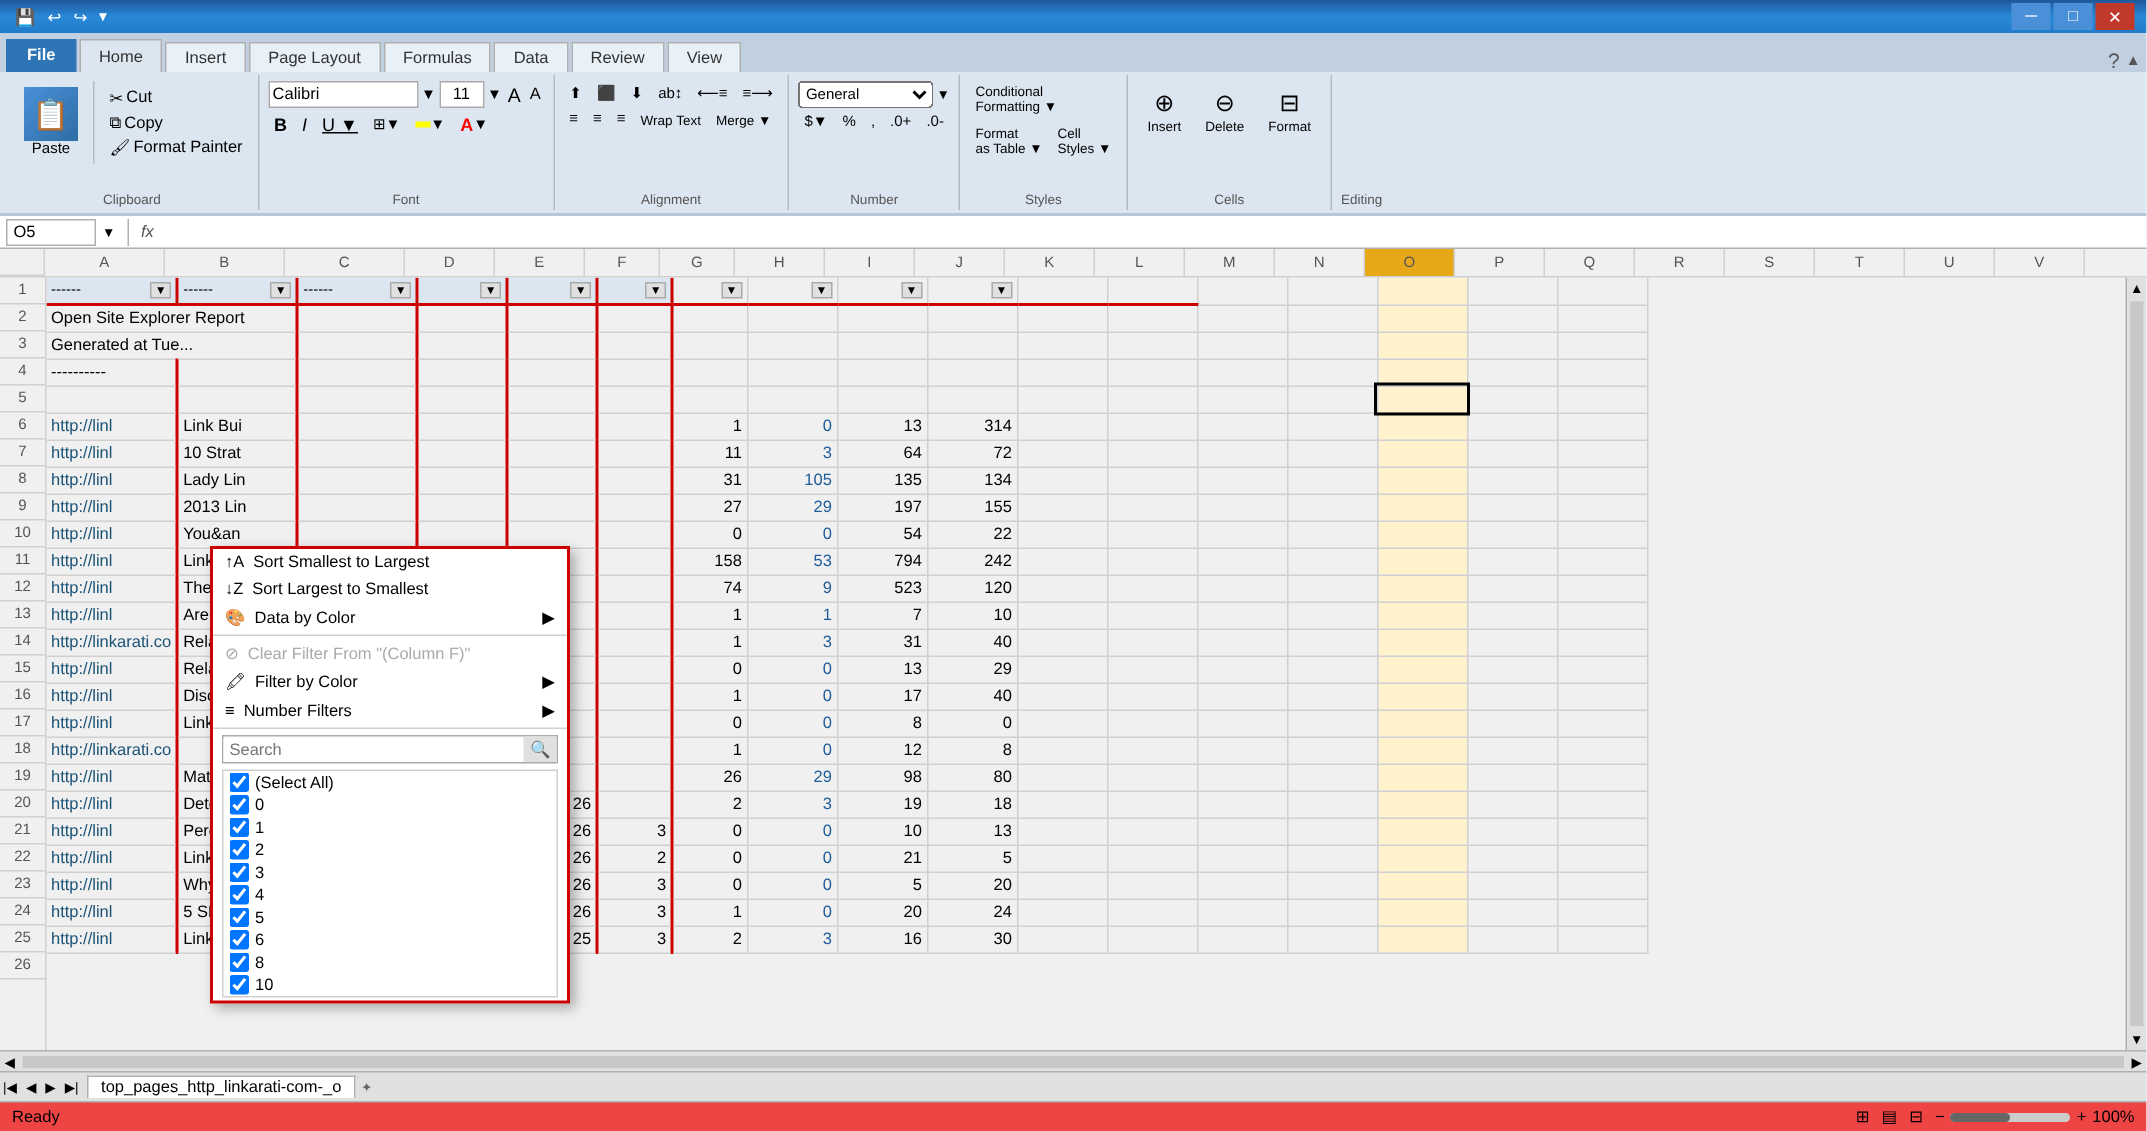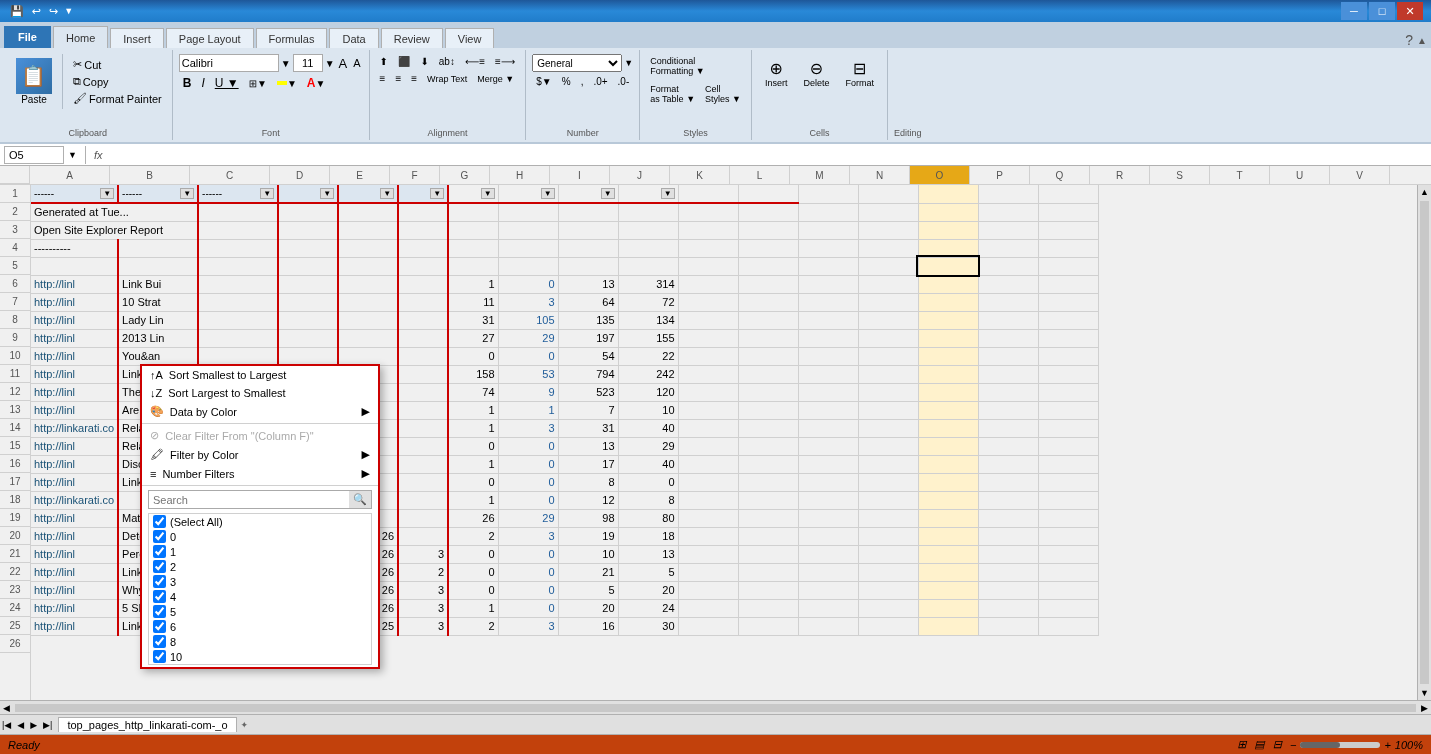--- a/index.html
+++ b/index.html
@@ -75,21 +75,21 @@
     .filter-search-box { display: flex; align-items: center; margin: 4px 6px; border: 1px solid #aaa; }
     .filter-search-input { flex: 1; border: none; outline: none; padding: 2px 4px; font-size: 11px; }
     .filter-search-btn { background: #e0e0e0; border: none; padding: 2px 4px; cursor: pointer; font-size: 11px; }
     .filter-list { max-height: 160px; overflow-y: auto; border: 1px solid #d0d0d0; margin: 2px 6px; }
     .filter-list-item { display: flex; align-items: center; padding: 1px 4px; gap: 4px; cursor: pointer; }
     .filter-buttons { display: flex; justify-content: center; gap: 8px; padding: 6px; }
     .filter-ok-btn { background: #e8e8e8; border: 1px solid #aaa; padding: 3px 16px; cursor: pointer; font-size: 11px; border-radius: 2px; }
     .filter-cancel-btn { background: #e8e8e8; border: 1px solid #aaa; padding: 3px 12px; cursor: pointer; font-size: 11px; border-radius: 2px; }
 
     
-    .status-bar { display: flex; align-items: center; justify-content: space-between; height: 20px; background: #c2410c; border-top: 1px solid #b0b0b0; padding: 0 8px; font-size: 11px; font-style: italic; }
+    .status-bar { display: flex; align-items: center; justify-content: space-between; height: 20px; background: #ef4444; border-top: 1px solid #b0b0b0; padding: 0 8px; font-size: 11px; }
     .status-right { display: flex; align-items: center; gap: 8px; }
     .sheet-tab { background: white; border: 1px solid #b0b0b0; border-bottom: none; padding: 1px 8px; font-size: 11px; cursor: pointer; }
     .nav-arrows { display: flex; gap: 2px; margin-right: 4px; }
 
     
     .font-size-box { width: 30px; border: 1px solid #aaa; height: 18px; font-size: 11px; text-align: center; }
     .font-name-box { width: 100px; border: 1px solid #aaa; height: 18px; font-size: 11px; padding: 0 2px; }
     .ribbon-row { display: flex; gap: 2px; align-items: center; }
     .r-btn { display: flex; align-items: center; justify-content: center; cursor: pointer; padding: 1px 3px; font-size: 10px; border: 1px solid transparent; }
     .r-btn-large { display: flex; flex-direction: column; align-items: center; cursor: pointer; padding: 4px 6px; border: 1px solid transparent; font-size: 10px; }
@@ -403,40 +403,40 @@
               <td style="border-bottom:2px solid #cc0000;"></td>
               <td style="border-bottom:2px solid #cc0000;"></td>
               <td></td>
               <td></td>
               <td style="background:#fff2cc;"></td>
               <td></td>
               <td></td>
             </tr>
 
             <tr>
+              <td colspan="2" style="border-right:2px solid #cc0000; font-size:11px;">Open Site Explorer Report</td>
+              <td style="border-right:2px solid #cc0000;"></td>
+              <td style="border-right:2px solid #cc0000;"></td>
+              <td style="border-right:2px solid #cc0000;"></td>
+              <td style="border-right:2px solid #cc0000;"></td>
+              <td></td>
+              <td></td>
+              <td></td>
+              <td></td>
+              <td></td>
+              <td></td>
+              <td></td>
+              <td></td>
+              <td style="background:#fff2cc;"></td>
+              <td></td>
+              <td></td>
+            </tr>
+
+            <tr>
               <td colspan="2" style="border-right:2px solid #cc0000;">Generated at Tue...</td>
-              <td style="border-right:2px solid #cc0000;"></td>
-              <td style="border-right:2px solid #cc0000;"></td>
-              <td style="border-right:2px solid #cc0000;"></td>
-              <td style="border-right:2px solid #cc0000;"></td>
-              <td></td>
-              <td></td>
-              <td></td>
-              <td></td>
-              <td></td>
-              <td></td>
-              <td></td>
-              <td></td>
-              <td style="background:#fff2cc;"></td>
-              <td></td>
-              <td></td>
-            </tr>
-
-            <tr>
-              <td colspan="2" style="border-right:2px solid #cc0000; font-size:11px;">Open Site Explorer Report</td>
               <td style="border-right:2px solid #cc0000;"></td>
               <td style="border-right:2px solid #cc0000;"></td>
               <td style="border-right:2px solid #cc0000;"></td>
               <td style="border-right:2px solid #cc0000;"></td>
               <td></td>
               <td></td>
               <td></td>
               <td></td>
               <td></td>
               <td></td>

